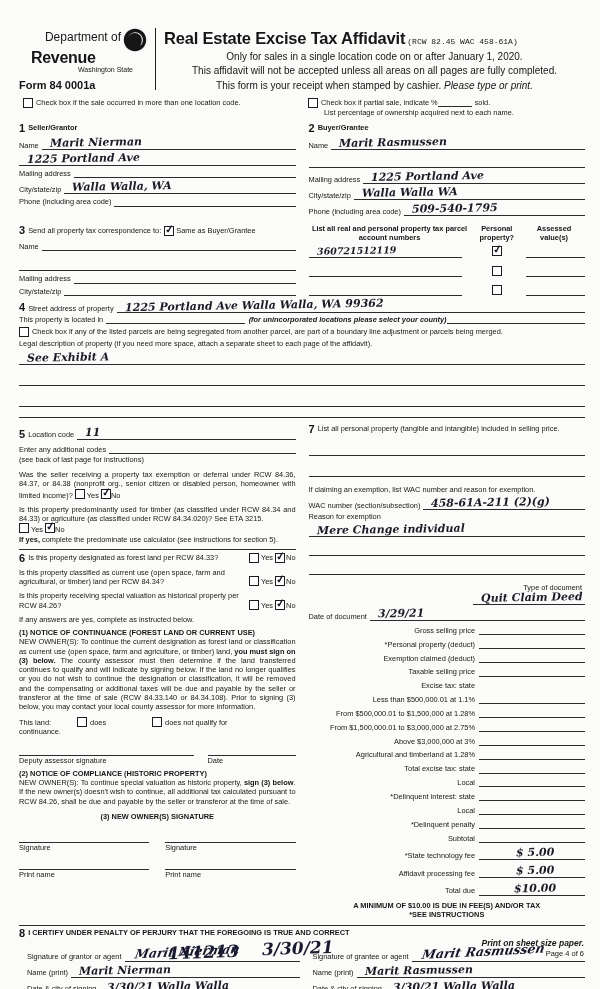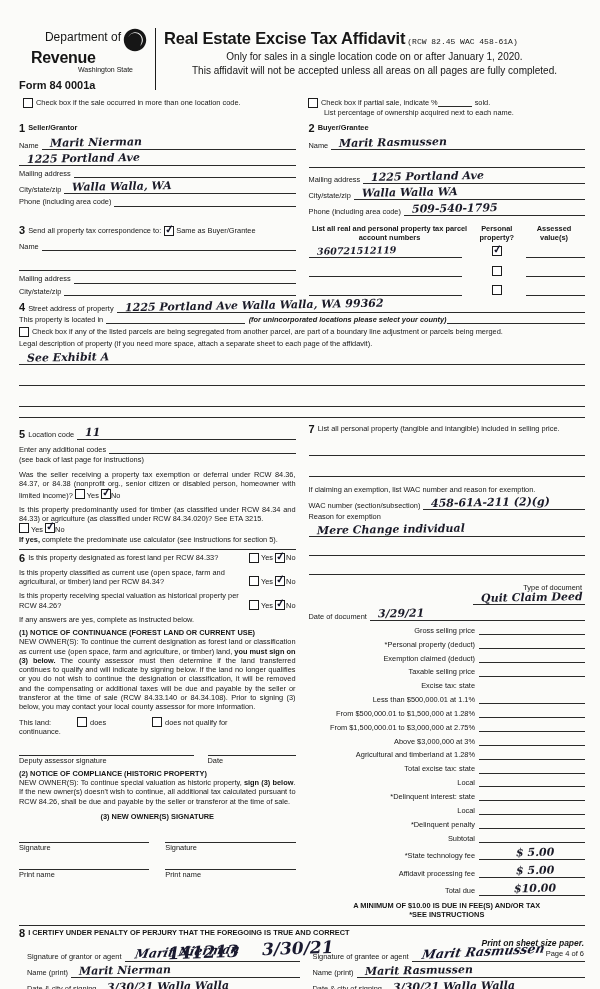--- a/index.html
+++ b/index.html
@@ -70,20 +70,24 @@
       <div class="formno">Form 84 0001a</div>
     </div>
     <div class="vline"></div>
     <div class="titleblock">
       <div>
         <span class="title">Real Estate Excise Tax Affidavit</span>
         <span class="titleref">(RCW 82.45 WAC 458-61A)</span>
       </div>
       <div class="sub">Only for sales in a single location code on or after January 1, 2020.</div>
       <div class="sub">This affidavit will not be accepted unless all areas on all pages are fully completed.</div>
+      <div class="sub">
+        <span>This form is your receipt when stamped by cashier.</span>
+        <span class="it">Please type or print.</span>
+      </div>
     </div>
   </div>
 
   <div class="checkrow">
     <div class="row" style="flex:1;align-items:flex-start;">
       <span class="cb"></span>
       <span style="padding-left:3px;">Check box if the sale occurred in more than one location code.</span>
     </div>
     <div style="flex:1;">
       <div class="row" style="align-items:flex-start;">

